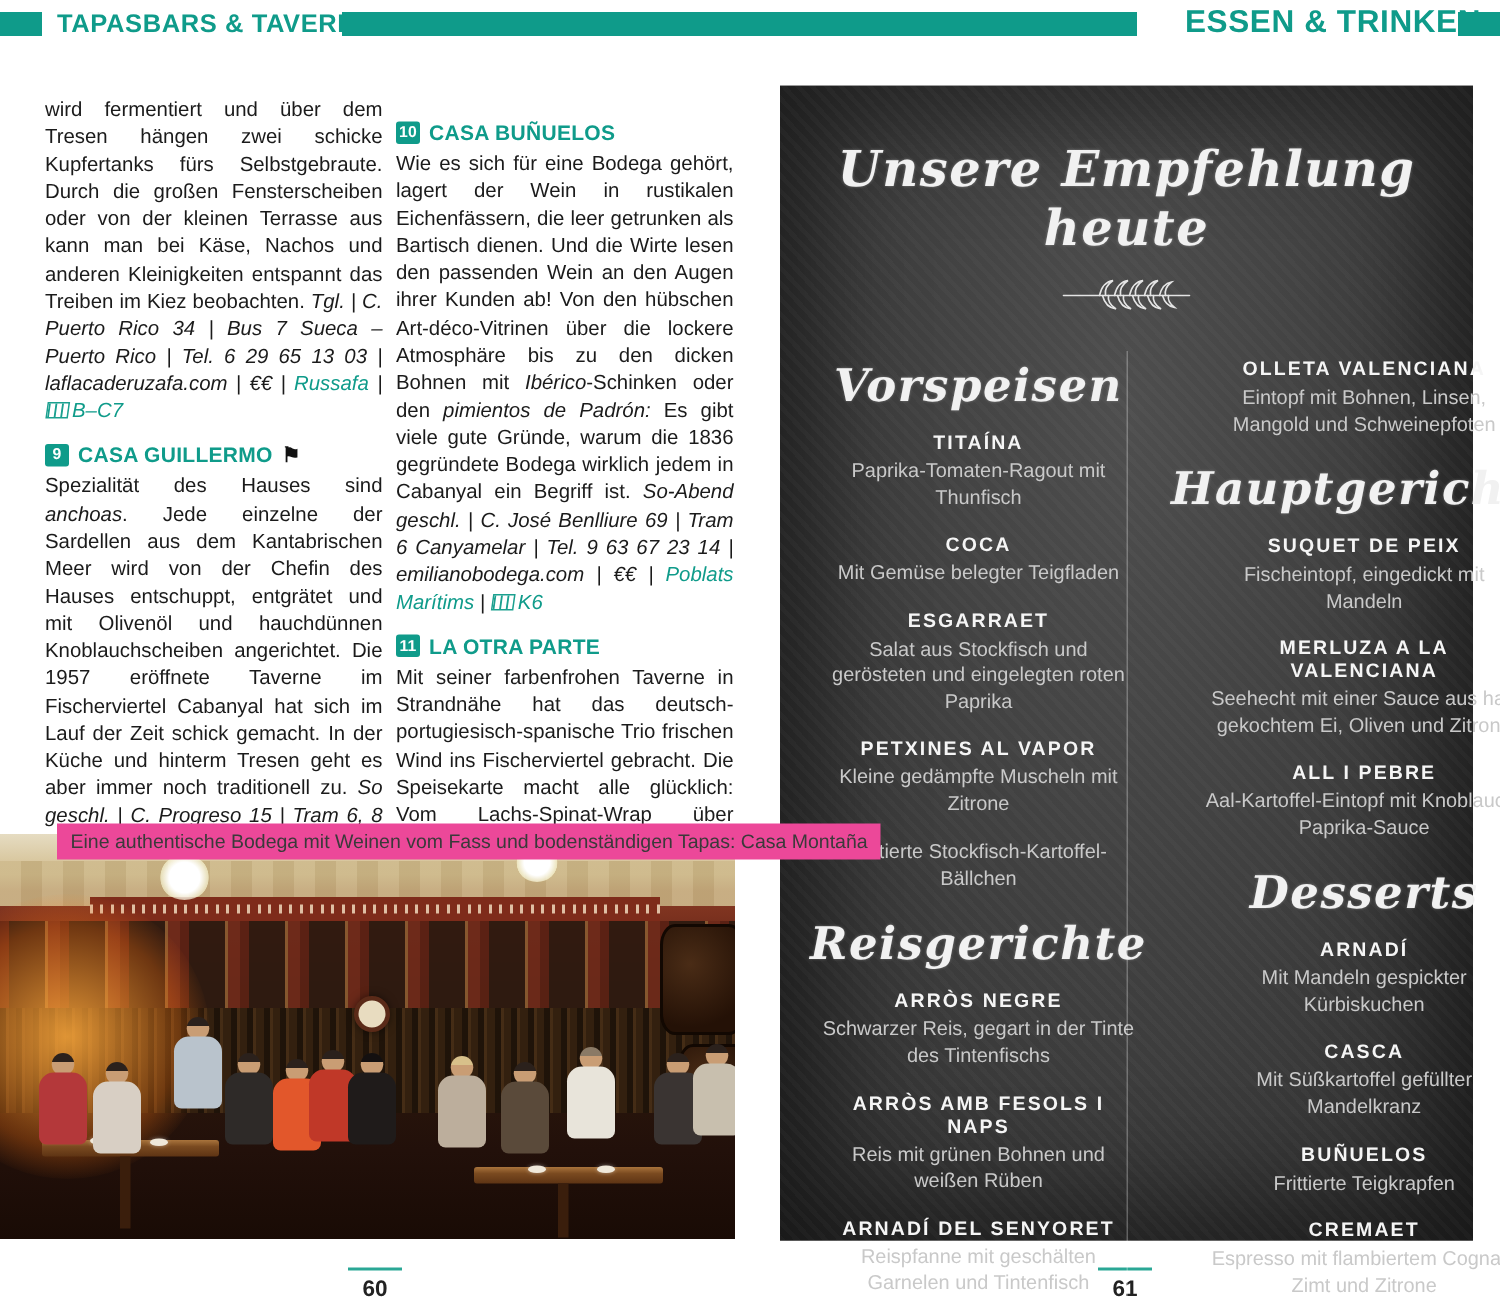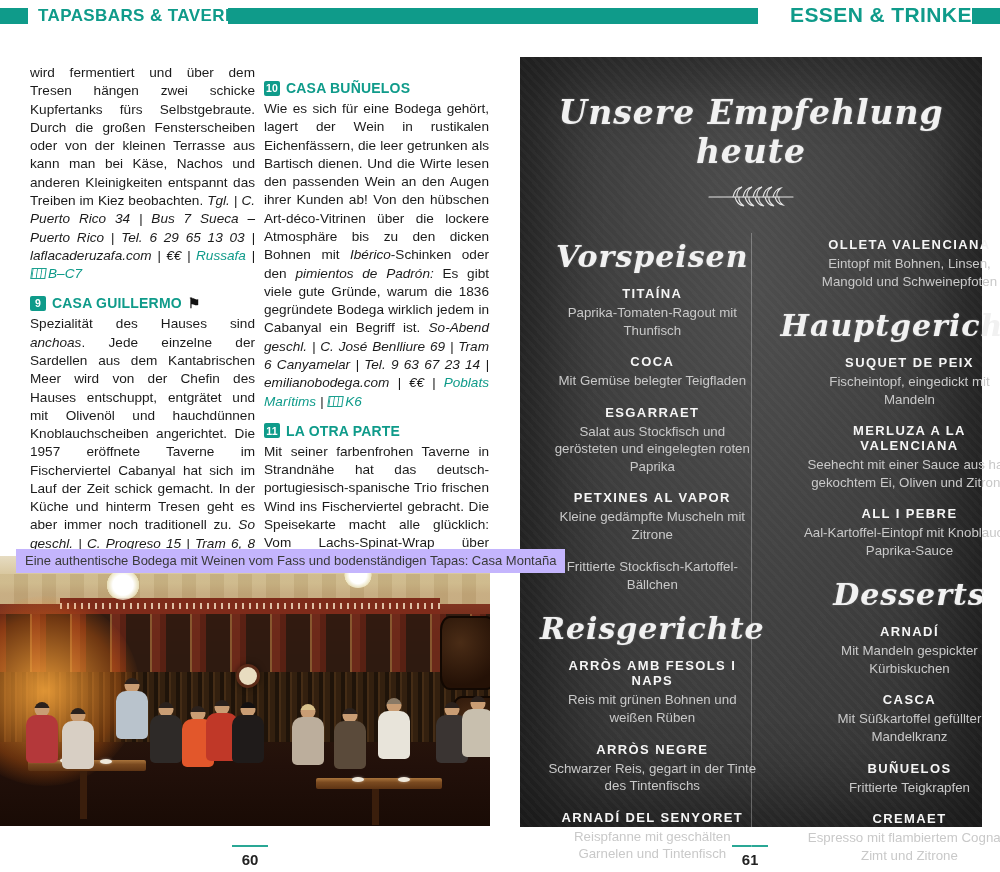--- a/index.html
+++ b/index.html
@@ -25,21 +25,21 @@
            font-weight:bold;font-size:14px;letter-spacing:.2px;}
   .entry-h.first{margin-top:16px;}
   .badge{flex:0 0 auto;width:16px;height:15px;background:#0f9b8a;color:#fff;font-size:10.5px;
          font-weight:bold;display:flex;align-items:center;justify-content:center;border-radius:2px;}
   .flag{color:#111;font-size:14px;line-height:1;}
   .map-icon{display:inline-block;width:13px;height:9px;border:1px solid currentColor;
             background-image:linear-gradient(90deg,currentColor 1px,transparent 1px);
             background-size:4.4px 100%;transform:skewX(-8deg);margin:0 2px 0 1px;vertical-align:-1px;opacity:.95;}
 
   
-  .caption{position:absolute;left:16px;top:549px;z-index:5;background:#c4b5fd;padding:4px 9px 5px 9px;
+  .caption{position:absolute;left:38px;top:549px;z-index:5;background:#ec4899;padding:4px 9px 5px 9px;
            font-size:13px;color:#3a3a3a;white-space:nowrap;}
 
   
   .photo{position:absolute;left:0;top:556px;width:490px;height:270px;overflow:hidden;
          background:linear-gradient(#e6dcc2 0%,#d2bd8e 10%,#8a3a24 14%,#6e2a1a 26%,
                     #3a2413 38%,#2c180c 55%,#22100a 78%,#190b05 100%);}
   .ph{position:absolute;}
   .ph-wallpaper{left:0;top:18px;width:100%;height:30px;
         background:repeating-linear-gradient(90deg,#cfbb8e 0 14px,#c3ad7e 14px 28px);opacity:.9;}
   .ph-beam{left:60px;top:42px;width:380px;height:16px;background:#7e2b1a;
@@ -210,26 +210,26 @@
         <div class="mi">
             <div class="mi-name">PETXINES AL VAPOR</div>
             <div class="mi-desc">Kleine gedämpfte Muscheln mit Zitrone</div>
           </div>
         <div class="mi">
             <div class="mi-desc">Frittierte Stockfisch-Kartoffel-Bällchen</div>
           </div>
 
         <div class="script-h">Reisgerichte</div>
         <div class="mi">
+            <div class="mi-name">ARRÒS NEGRE</div>
+            <div class="mi-desc">Schwarzer Reis, gegart in der Tinte des Tintenfischs</div>
+          </div>
+        <div class="mi">
             <div class="mi-name">ARRÒS AMB FESOLS I NAPS</div>
             <div class="mi-desc">Reis mit grünen Bohnen und weißen Rüben</div>
-          </div>
-        <div class="mi">
-            <div class="mi-name">ARRÒS NEGRE</div>
-            <div class="mi-desc">Schwarzer Reis, gegart in der Tinte des Tintenfischs</div>
           </div>
         <div class="mi">
             <div class="mi-name">ARNADÍ DEL SENYORET</div>
             <div class="mi-desc">Reispfanne mit geschälten Garnelen und Tintenfisch</div>
           </div>
       </div>
 
       <div class="bcol">
         <div class="mi" style="margin-top:10px;">
             <div class="mi-name">OLLETA VALENCIANA</div>

